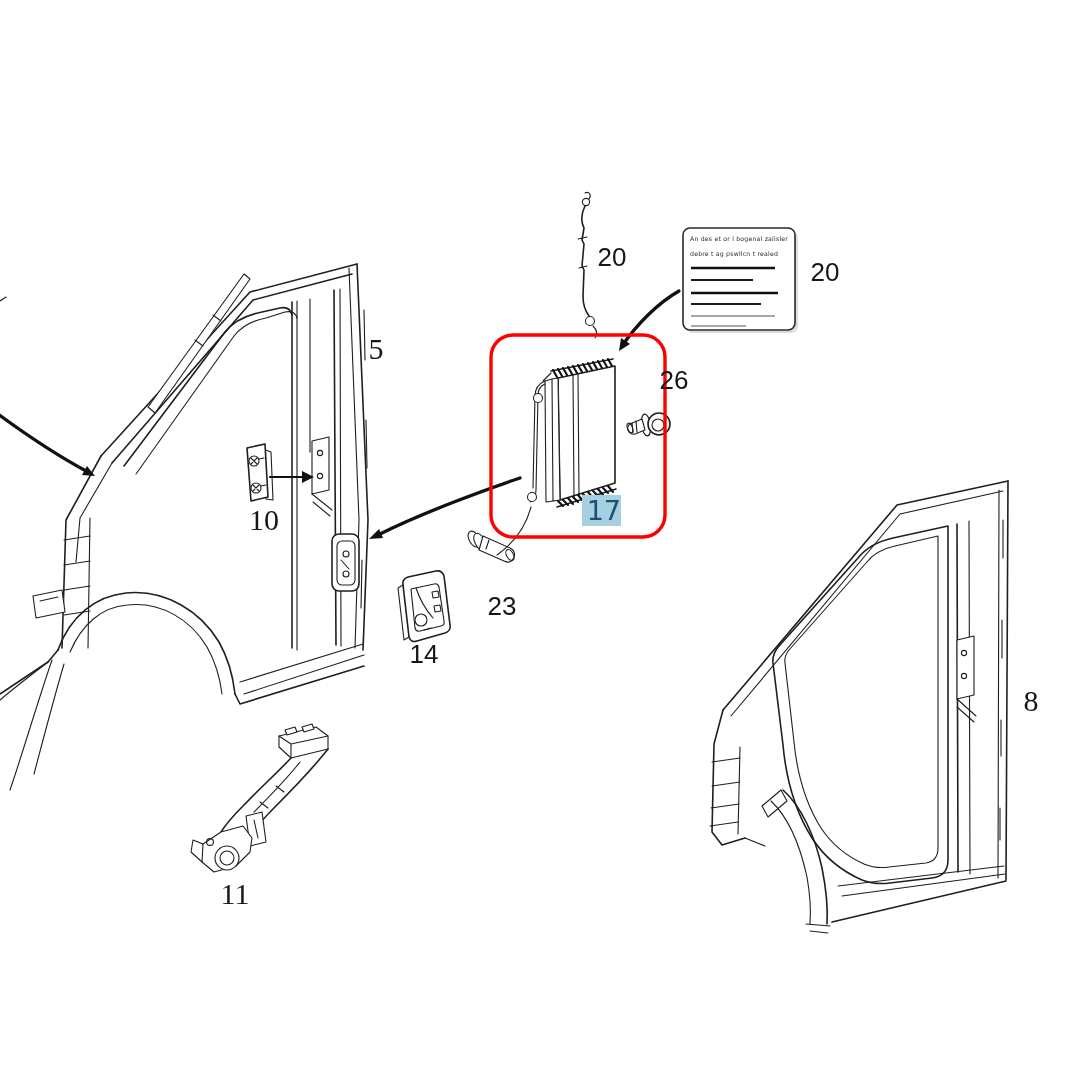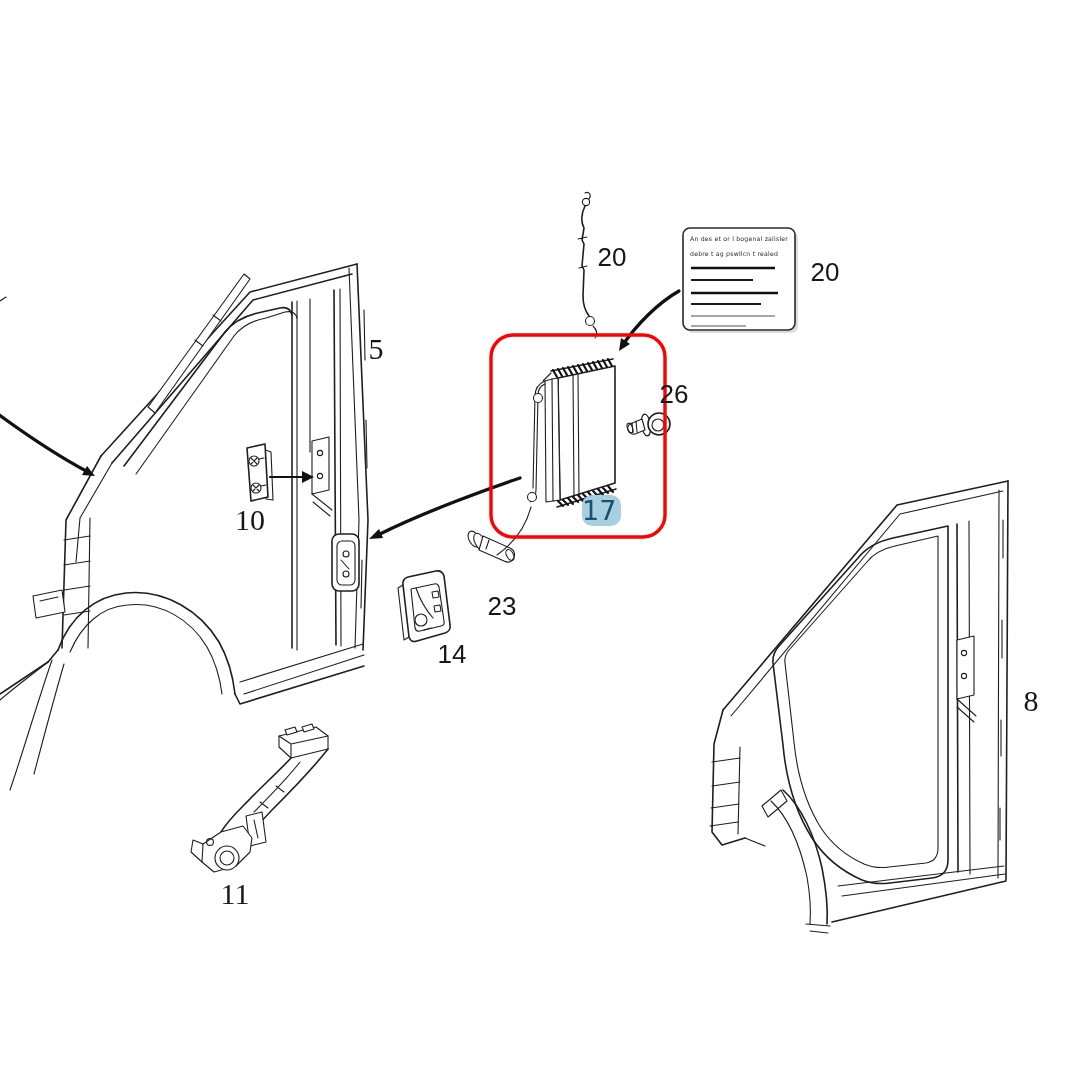--- a/index.html
+++ b/index.html
@@ -18,21 +18,21 @@
   .r-med{stroke:#1a1a1a;stroke-width:2.0;}
   .r-thin{stroke:#8a8a8a;stroke-width:1.4;}
   .tinytxt{font-family:"DejaVu Sans",sans-serif;font-size:6.2px;fill:#2b2b2b;letter-spacing:.2px;
            filter:blur(0.32px);}
   :root{--hl-box:#fe0000;--chip-bg:#a6d0e2;--chip-tx:#1d4f6e;}
   .callout{position:absolute;transform:translate(-50%,-50%);color:#161616;line-height:1;
            user-select:none;cursor:pointer;}
   .num-serif{font-family:"Liberation Serif","DejaVu Serif",serif;font-size:30px;}
   .num-sans{font-family:Liberation Sans, sans-serif;font-size:26px;}
   .chip{position:absolute;left:582px;top:495px;width:39px;height:31px;background:var(--chip-bg);
-        display:flex;align-items:center;justify-content:flex-start;cursor:pointer;border-radius:10px;}
+        display:flex;align-items:center;justify-content:flex-end;cursor:pointer;}
   .chip span{font-family:"DejaVu Sans",sans-serif;font-size:27px;color:var(--chip-tx);line-height:1;}
 </style>
 </head>
 <body>
 
 <div class="stage">
 
 <svg width="1080" height="1080" viewBox="0 0 1080 1080">
 
   <g>
@@ -220,25 +220,25 @@
     <polygon class="hd" points="619,351 621,338 630,344"></polygon>
     <path class="thk" d="M520,478 C490,488 424,512 380,534"></path>
     <polygon class="hd" points="369,539 379,529 383,538"></polygon>
   </g>
 
   <rect class="redbox" x="491" y="335" width="174" height="202" rx="22"></rect>
 </svg>
 
 <div class="callout num-serif" style="left:376px;top:349px">5</div>
 <div class="callout num-serif" style="left:1031px;top:701px">8</div>
-<div class="callout num-serif" style="left:250px;top:520px">10</div>
+<div class="callout num-serif" style="left:264px;top:520px">10</div>
 <div class="callout num-serif" style="left:235px;top:894px">11</div>
-<div class="callout num-sans" style="left:452px;top:654px">14</div>
+<div class="callout num-sans" style="left:424px;top:654px">14</div>
 <div class="callout num-sans" style="left:612px;top:257px">20</div>
 <div class="callout num-sans" style="left:502px;top:606px">23</div>
-<div class="callout num-sans" style="left:674px;top:394px">26</div>
+<div class="callout num-sans" style="left:674px;top:380px">26</div>
 <div class="callout num-sans" style="left:825px;top:272px">20</div>
 
 <div class="chip">
   <span>17</span>
 </div>
 
 </div>
 
 </body></html>

